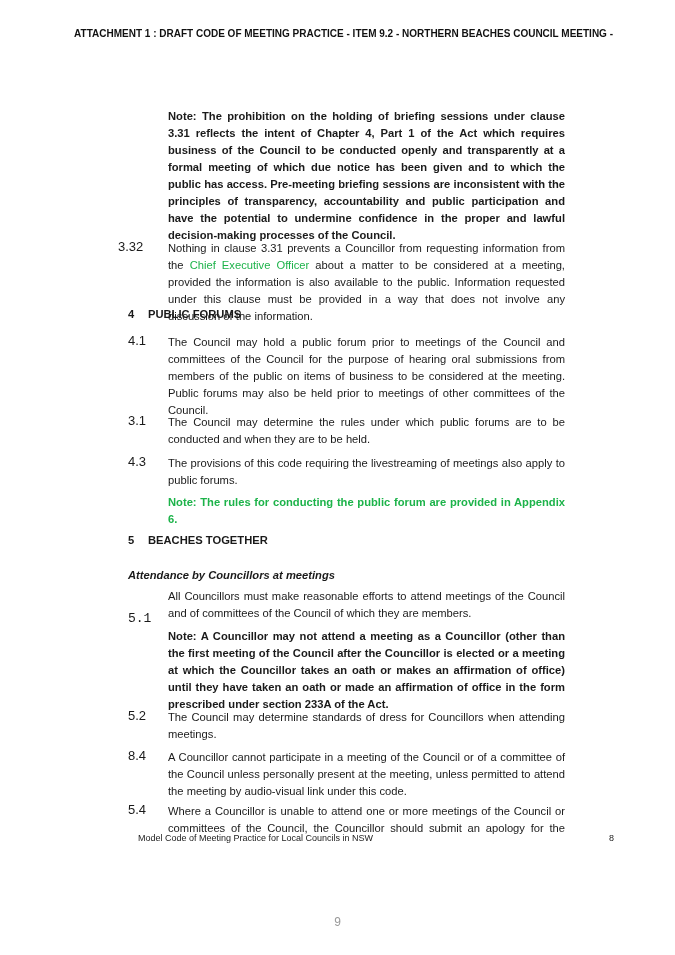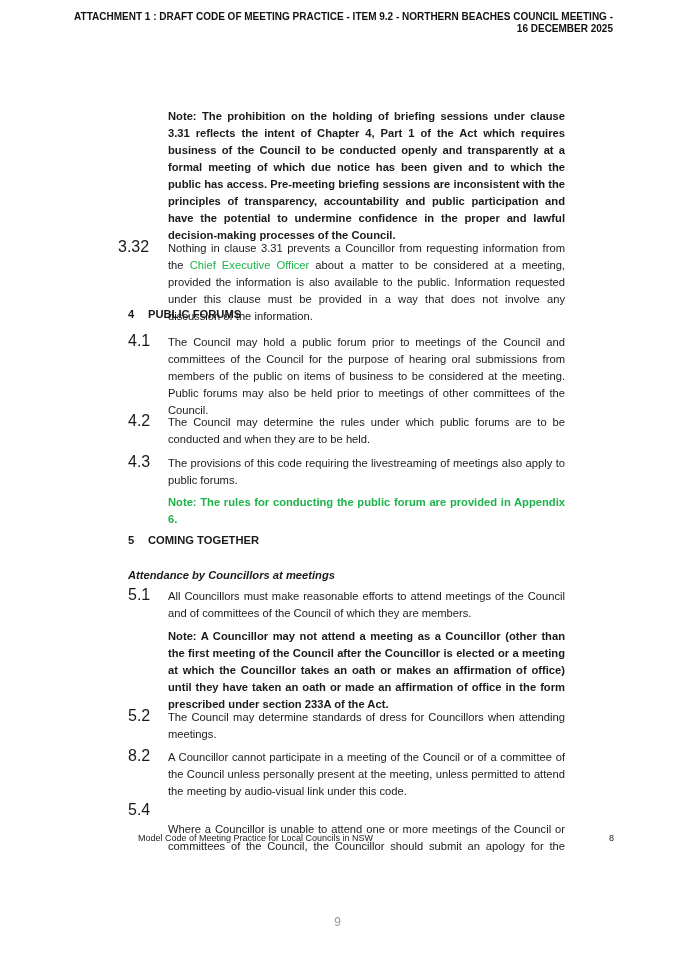--- a/index.html
+++ b/index.html
@@ -1,75 +1,74 @@
 <!DOCTYPE html>
 <html><head>
 <meta charset="utf-8">
 <style>
   html, body { margin: 0; padding: 0; background: #ffffff; }
   body { width: 675px; height: 955px; position: relative; overflow: hidden;
          font-family: "Liberation Sans", sans-serif; color: #1a1a1a; }
-  .header { position: absolute; top: 11px; right: 62px; width: 580px; text-align: right;
+  .header { position: absolute; top: 28px; right: 62px; width: 580px; text-align: right;
             font-weight: bold; font-size: 10px; line-height: 12px; color: #111; }
   .block { position: absolute; left: 168px; width: 397px; font-size: 11.2px; line-height: 17px;
            text-align: justify; }
   .bold { font-weight: bold; }
   .green { color: #1db34a; }
-  .num { position: absolute; left: 128px; font-size: 16px; line-height: 13.2px; }
+  .num { position: absolute; left: 128px; font-size: 13px; line-height: 13.2px; }
   .heading { position: absolute; left: 128px; font-size: 11.2px; font-weight: bold; line-height: 13.2px; }
   .heading .hn { display: inline-block; width: 20px; }
   .subhead { position: absolute; left: 128px; font-size: 11.2px; font-weight: bold; font-style: italic; }
   .footer { position: absolute; top: 833px; left: 128px; width: 476px; font-size: 9px; color: #222;
             display: flex; justify-content: space-between; padding-left: 10px; }
   .pagenum { position: absolute; top: 915px; left: 0; width: 675px; text-align: center;
              font-size: 12px; color: #999; }
   .justify-last { text-align-last: justify; }
 </style>
 </head>
 <body>
 
 <div class="header">
   <div>ATTACHMENT 1 : DRAFT CODE OF MEETING PRACTICE - ITEM 9.2 - NORTHERN BEACHES COUNCIL MEETING -</div>
-  <div>16 DECEMBER 2025</div>
 </div>
 
 <div class="block bold" style="top:108px;">Note: The prohibition on the holding of briefing sessions under clause 3.31 reflects the intent of Chapter 4, Part 1 of the Act which requires business of the Council to be conducted openly and transparently at a formal meeting of which due notice has been given and to which the public has access. Pre-meeting briefing sessions are inconsistent with the principles of transparency, accountability and public participation and have the potential to undermine confidence in the proper and lawful decision-making processes of the Council.</div>
 
 <div class="num" style="top:240px; left:118px;">3.32</div>
 <div class="block" style="top:240px;"><span>Nothing in clause 3.31 prevents a Councillor from requesting information from the </span><span class="green">Chief Executive Officer</span><span> about a matter to be considered at a meeting, provided the information is also available to the public. Information requested under this clause must be provided in a way that does not involve any discussion of the information.</span></div>
 
 <div class="heading" style="top:308px;"><span class="hn">4</span><span>PUBLIC FORUMS</span></div>
 
 <div class="num" style="top:334px;">4.1</div>
 <div class="block" style="top:334px;">The Council may hold a public forum prior to meetings of the Council and committees of the Council for the purpose of hearing oral submissions from members of the public on items of business to be considered at the meeting. Public forums may also be held prior to meetings of other committees of the Council.</div>
 
-<div class="num" style="top:414px;">4.2</div>
+<div class="num" style="top:414px;">3.1</div>
 <div class="block" style="top:414px;">The Council may determine the rules under which public forums are to be conducted and when they are to be held.</div>
 
 <div class="num" style="top:455px;">4.3</div>
 <div class="block" style="top:455px;">The provisions of this code requiring the livestreaming of meetings also apply to public forums.</div>
 
 <div class="block bold green" style="top:494px;">Note: The rules for conducting the public forum are provided in Appendix 6.</div>
 
-<div class="heading" style="top:534px;"><span class="hn">5</span><span>COMING TOGETHER</span></div>
+<div class="heading" style="top:534px;"><span class="hn">5</span><span>BEACHES TOGETHER</span></div>
 
 <div class="subhead" style="top:561px;margin-top:8px;">Attendance by Councillors at meetings</div>
 
-<div class="num" style="top:588px;">5.1</div>
+<div class="num" style="top:612px;font-family:Liberation Mono, monospace;">5.1</div>
 <div class="block" style="top:588px;">All Councillors must make reasonable efforts to attend meetings of the Council and of committees of the Council of which they are members.</div>
 
 <div class="block bold" style="top:628px;">Note: A Councillor may not attend a meeting as a Councillor (other than the first meeting of the Council after the Councillor is elected or a meeting at which the Councillor takes an oath or makes an affirmation of office) until they have taken an oath or made an affirmation of office in the form prescribed under section 233A of the Act.</div>
 
 <div class="num" style="top:709px;">5.2</div>
 <div class="block" style="top:709px;">The Council may determine standards of dress for Councillors when attending meetings.</div>
 
-<div class="num" style="top:749px;">8.2</div>
+<div class="num" style="top:749px;">8.4</div>
 <div class="block" style="top:749px;">A Councillor cannot participate in a meeting of the Council or of a committee of the Council unless personally present at the meeting, unless permitted to attend the meeting by audio-visual link under this code.</div>
 
 <div class="num" style="top:803px;">5.4</div>
-<div class="block justify-last" style="top:821px;">Where a Councillor is unable to attend one or more meetings of the Council or committees of the Council, the Councillor should submit an apology for the</div>
+<div class="block justify-last" style="top:803px;">Where a Councillor is unable to attend one or more meetings of the Council or committees of the Council, the Councillor should submit an apology for the</div>
 
 <div class="footer">
   <span>Model Code of Meeting Practice for Local Councils in NSW</span>
   <span>8</span>
 </div>
 
 <div class="pagenum">9</div>
 
 </body></html>

